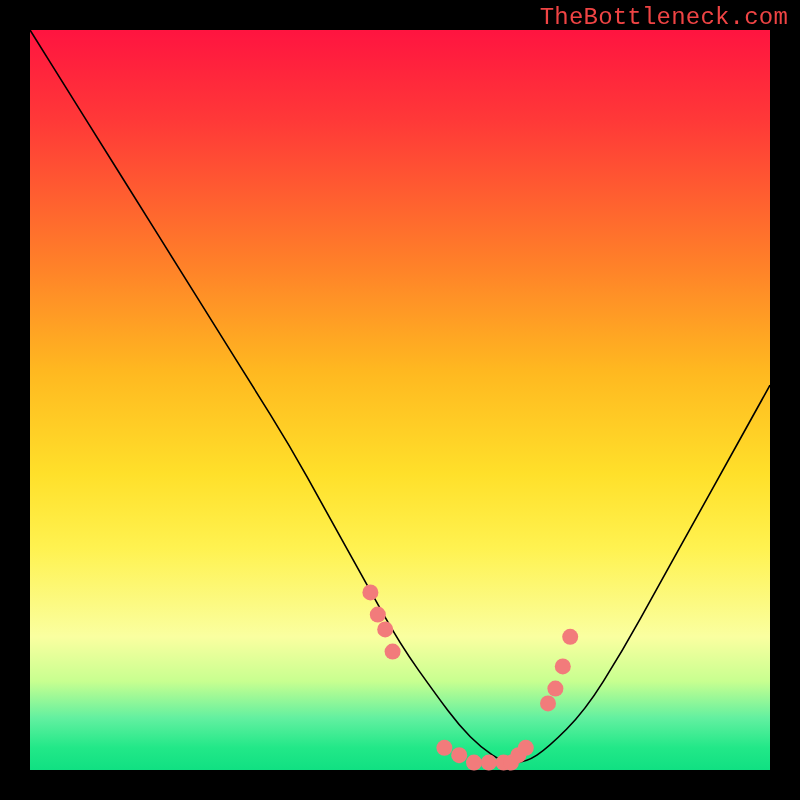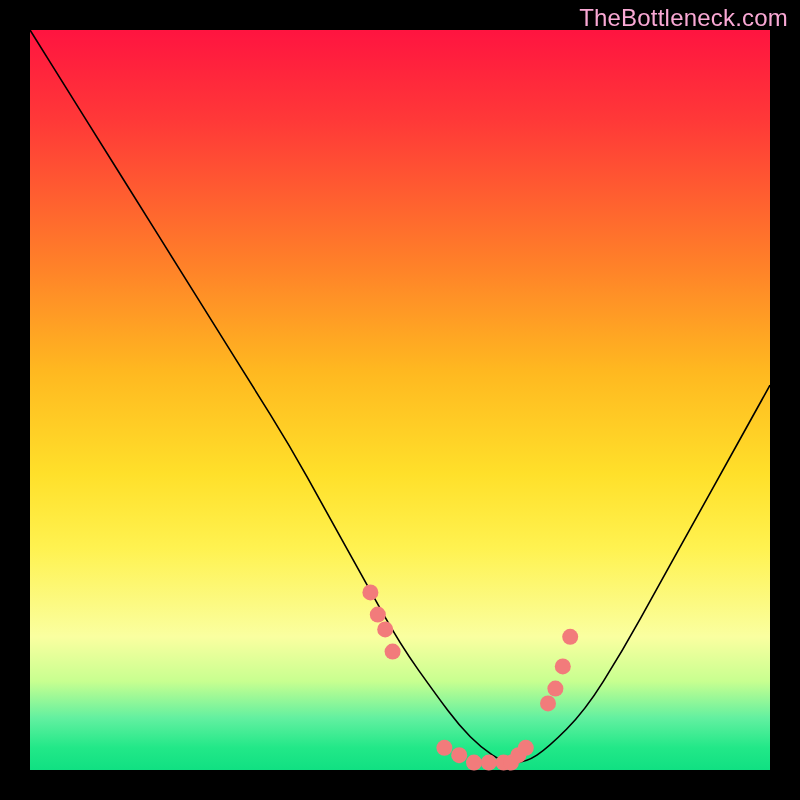--- a/index.html
+++ b/index.html
@@ -14,25 +14,26 @@
   .stage {
     position: relative;
     width: 800px;
     height: 800px;
     background: #000;
   }
   .watermark {
     position: absolute;
     top: 4px;
     right: 12px;
-    color: #f9a8d4;
+    color: #ef4444;
     font-size: 24px;
     font-weight: 400;
     letter-spacing: 0.2px;
     user-select: none;
+    font-family: Liberation Mono, monospace;
   }
   .plot {
     position: absolute;
     left: 30px;
     top: 30px;
     width: 740px;
     height: 740px;
     
     background: linear-gradient(
       to bottom,

